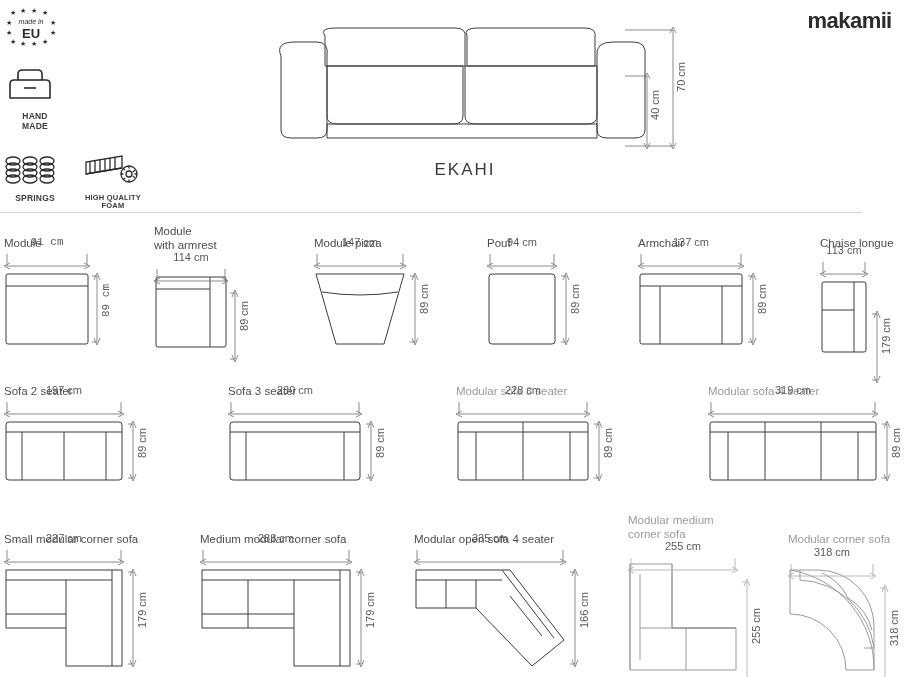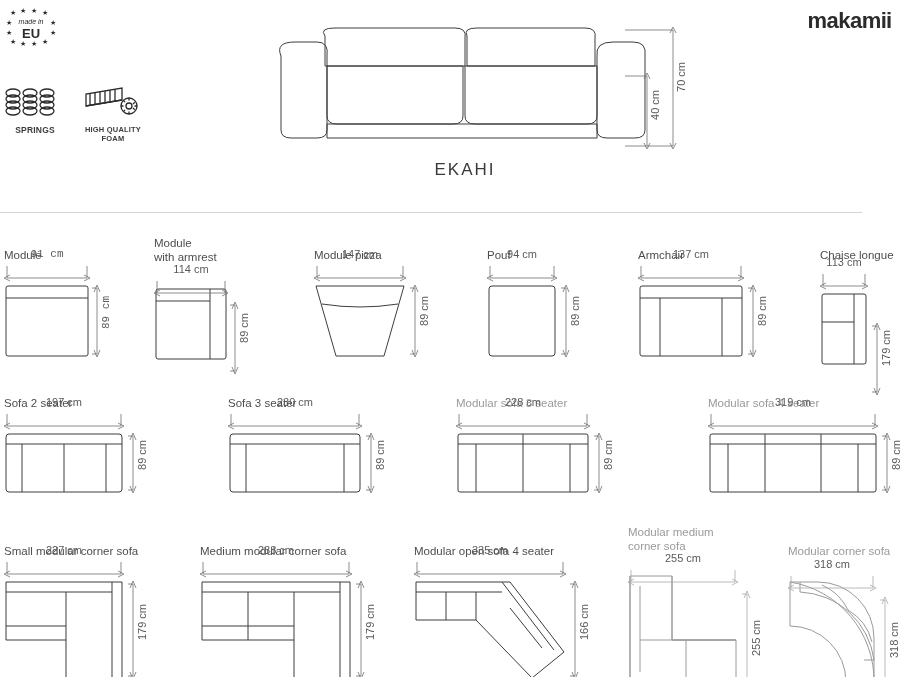--- a/index.html
+++ b/index.html
@@ -27,21 +27,21 @@
 
   
   .hero{position:absolute;left:255px;top:20px;width:420px;height:130px;}
   .hero-title{position:absolute;left:255px;top:160px;width:420px;text-align:center;font-size:17px;letter-spacing:2px;color:#3a3a3a;}
   .hero-dims{position:absolute;left:625px;top:18px;width:60px;height:135px;}
 
   
   .divider{position:absolute;left:0;top:212px;width:862px;height:1px;background:#d5d5d5;}
 
   
-  .item{position:absolute;margin-top:12px;}
+  .item{position:absolute;}
   .label{font-size:11.5px;color:#4d4d4d;line-height:1.25;}
   .label.grey{color:#9a9a9a;}
   .dim-h{font-size:11px;color:#5a5a5a;text-align:center;}
   svg{display:block;overflow:visible;}
   .ln{stroke:#3d3d3d;stroke-width:1;fill:none;}
   .ln-g{stroke:#9a9a9a;stroke-width:1;fill:none;}
   .dimline{stroke:#6f6f6f;stroke-width:.8;fill:none;}
   .dimline-g{stroke:#a8a8a8;stroke-width:.8;fill:none;}
   .vtext{writing-mode:vertical-rl;transform:rotate(180deg);font-size:11px;color:#5a5a5a;}
 </style>
@@ -71,20 +71,32 @@
                 <text x="38" y="37">★</text>
             </g>
             <text x="27" y="17" text-anchor="middle" font-size="7" fill="#2b2b2b" font-style="italic">made in</text>
             <text x="27" y="31" text-anchor="middle" font-size="13" font-weight="bold" fill="#2b2b2b">EU</text>
           </svg>
         </div>
       </div>
     </div>
 
     <div class="badge-row">
+      <div class="badge">
+        <div class="glyph">
+          <svg width="50" height="38" viewBox="0 0 50 38">
+            <g fill="none" stroke="#2b2b2b" stroke-width="1.6" stroke-linejoin="round">
+              <path d="M6 30 L6 16 Q6 12 10 12 L14 12 L14 6 Q14 2 18 2 L34 2 Q38 2 38 6 L38 12 L42 12 Q46 12 46 16 L46 30 Z"></path>
+              <path d="M14 12 L38 12"></path>
+              <path d="M20 20 L32 20"></path>
+            </g>
+          </svg>
+        </div>
+        <div class="cap"><span>HAND</span><br><span>MADE</span></div>
+      </div>
     </div>
 
     <div class="badge-row">
       <div class="badge">
         <div class="glyph">
           <svg width="52" height="32" viewBox="0 0 52 32">
             <g fill="none" stroke="#2b2b2b" stroke-width="1.3">
               <ellipse cx="9" cy="8" rx="7" ry="4"></ellipse>
                 <ellipse cx="9" cy="14" rx="7" ry="4"></ellipse>
                 <ellipse cx="9" cy="20" rx="7" ry="4"></ellipse>

